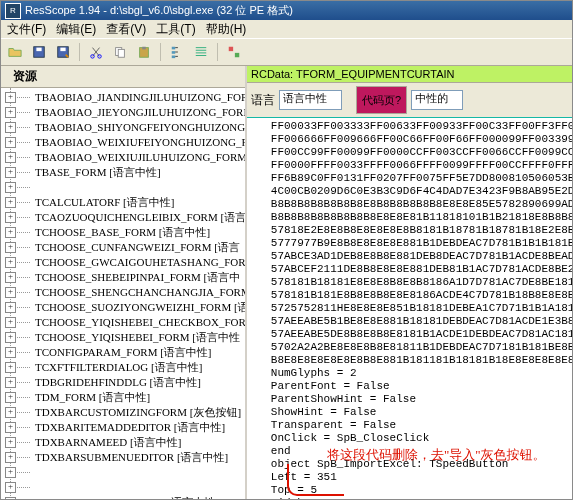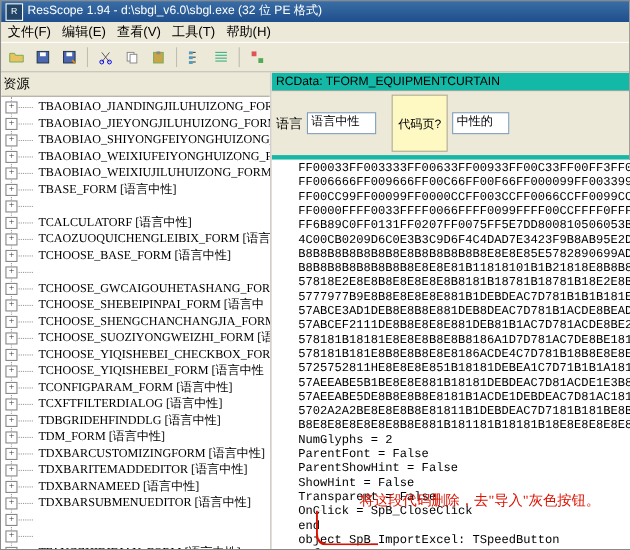--- a/index.html
+++ b/index.html
@@ -7,33 +7,33 @@
   .titlebar{background:linear-gradient(#3a6ea5,#1f4e8c);color:#fff;height:19px;line-height:19px;padding:0 4px;display:flex;align-items:center;font-size:11px;}
   .titlebar .ico{width:14px;height:14px;background:#246;border:1px solid #fff;margin-right:4px;display:inline-flex;align-items:center;justify-content:center;font-size:8px;}
   .menubar{background:#ece9d8;height:18px;display:flex;align-items:flex-end;gap:10px;padding:0 6px;font-size:12px;}
   .menubar span{cursor:default;}
   .toolbar{background:#ece9d8;height:26px;border-top:1px solid #fff;border-bottom:1px solid #aca899;display:flex;align-items:center;gap:2px;padding:0 3px;}
   .tbtn{width:20px;height:20px;border:1px solid transparent;display:flex;align-items:center;justify-content:center;}
   .tbtn svg{width:14px;height:14px;}
   .sep{width:1px;height:18px;background:#c0beb0;margin:0 3px;}
   .body{flex:1;display:flex;overflow:hidden;background:#fff;}
   .left{width:244px;display:flex;flex-direction:column;border-right:2px solid #d4d0c8;}
-  .left .lbl{background:#ece9d8;border-bottom:1px solid #aca899;padding:2px 2px;font-size:12px;font-weight:normal;}
+  .left .lbl{background:#ece9d8;border-bottom:1px solid #aca899;padding:2px 12px;font-size:12px;font-weight:bold;}
   .tree{flex:1;overflow:auto;background:#fff;font-family:Tahoma,"SimSun";font-size:11px;}
   .tree-inner{padding:2px 0 2px 18px;position:relative;}
   .tree-inner::before{content:"";position:absolute;left:9px;top:0;bottom:0;border-left:1px dotted #999;}
   .node{white-space:nowrap;height:15px;line-height:15px;position:relative;padding-left:14px;margin:0;}
   .node::before{content:"";position:absolute;left:-9px;top:7px;width:20px;border-top:1px dotted #999;}
   .node .box{position:absolute;left:-14px;top:2px;width:9px;height:9px;border:1px solid #888;background:#fff;text-align:center;line-height:7px;font-size:9px;color:#333;}
   .node .nm{padding:0 2px;}
   .right{flex:1;display:flex;flex-direction:column;overflow:hidden;}
-  .rhead{background:#14b8a6;border-bottom:1px solid #aca899;padding:2px 4px;font-size:11px;white-space:nowrap;overflow:hidden;}
-  .rctrl{background:#ece9d8;border-bottom:4px solid #14b8a6;padding:3px 4px;display:flex;align-items:center;gap:4px;font-size:12px;}
+  .rhead{background:#bef264;border-bottom:1px solid #aca899;padding:2px 4px;font-size:11px;white-space:nowrap;overflow:hidden;}
+  .rctrl{background:#ece9d8;border-bottom:1px solid #14b8a6;padding:3px 4px;display:flex;align-items:center;gap:4px;font-size:12px;}
   .rctrl select,.rctrl .sel{font-size:11px;height:18px;border:1px solid #7f9db9;background:#fff;padding:0 14px 0 3px;font-family:Liberation Serif, serif;}
-  .rctrl .cpbtn{border:1px solid #aca899;background:#fef9c3;height:18px;padding:16px 5px;font-size:11px;display:inline-flex;align-items:center;}
+  .rctrl .cpbtn{border:1px solid #aca899;background:#be185d;height:18px;padding:4px 5px;font-size:11px;display:inline-flex;align-items:center;}
   .code{flex:1;overflow:auto;background:#fff;font-family:"Courier New",monospace;font-size:11px;line-height:13px;padding:2px 4px;white-space:pre;color:#000;position:relative;}
   .ann{position:absolute;color:#d10;font-family:"KaiTi","SimSun";font-size:13px;pointer-events:none;}
 </style>
 </head>
 <body>
 
 <div class="window">
 
   <div class="titlebar">
     <span class="ico">R</span>
@@ -119,32 +119,32 @@
             <div class="node"><span class="box">+</span><span class="nm">TBAOBIAO_JIANDINGJILUHUIZONG_FORM</span></div>
             <div class="node"><span class="box">+</span><span class="nm">TBAOBIAO_JIEYONGJILUHUIZONG_FORM</span></div>
             <div class="node"><span class="box">+</span><span class="nm">TBAOBIAO_SHIYONGFEIYONGHUIZONG_FO</span></div>
             <div class="node"><span class="box">+</span><span class="nm">TBAOBIAO_WEIXIUFEIYONGHUIZONG_FO</span></div>
             <div class="node"><span class="box">+</span><span class="nm">TBAOBIAO_WEIXIUJILUHUIZONG_FORM</span></div>
             <div class="node"><span class="box">+</span><span class="nm">TBASE_FORM [语言中性]</span></div>
             <div class="node"><span class="box">+</span></div>
             <div class="node"><span class="box">+</span><span class="nm">TCALCULATORF [语言中性]</span></div>
             <div class="node"><span class="box">+</span><span class="nm">TCAOZUOQUICHENGLEIBIX_FORM [语言</span></div>
             <div class="node"><span class="box">+</span><span class="nm">TCHOOSE_BASE_FORM [语言中性]</span></div>
-            <div class="node"><span class="box">+</span></div>
+            <div class="node"><span class="box">+</span><span class="nm">TCHOOSE_CUNFANGWEIZI_FORM [语言</span></div>
             <div class="node"><span class="box">+</span><span class="nm">TCHOOSE_GWCAIGOUHETASHANG_FORM [</span></div>
             <div class="node"><span class="box">+</span><span class="nm">TCHOOSE_SHEBEIPINPAI_FORM [语言中</span></div>
             <div class="node"><span class="box">+</span><span class="nm">TCHOOSE_SHENGCHANCHANGJIA_FORM [</span></div>
             <div class="node"><span class="box">+</span><span class="nm">TCHOOSE_SUOZIYONGWEIZHI_FORM [语言</span></div>
             <div class="node"><span class="box">+</span><span class="nm">TCHOOSE_YIQISHEBEI_CHECKBOX_FORM</span></div>
             <div class="node"><span class="box">+</span><span class="nm">TCHOOSE_YIQISHEBEI_FORM [语言中性</span></div>
             <div class="node"><span class="box">+</span><span class="nm">TCONFIGPARAM_FORM [语言中性]</span></div>
             <div class="node"><span class="box">+</span><span class="nm">TCXFTFILTERDIALOG [语言中性]</span></div>
             <div class="node"><span class="box">+</span><span class="nm">TDBGRIDEHFINDDLG [语言中性]</span></div>
             <div class="node"><span class="box">+</span><span class="nm">TDM_FORM [语言中性]</span></div>
-            <div class="node"><span class="box">+</span><span class="nm">TDXBARCUSTOMIZINGFORM [语言中性]</span></div>
+            <div class="node"><span class="box">+</span><span class="nm">TDXBARCUSTOMIZINGFORM [灰色按钮]</span></div>
             <div class="node"><span class="box">+</span><span class="nm">TDXBARITEMADDEDITOR [语言中性]</span></div>
             <div class="node"><span class="box">+</span><span class="nm">TDXBARNAMEED [语言中性]</span></div>
             <div class="node"><span class="box">+</span><span class="nm">TDXBARSUBMENUEDITOR [语言中性]</span></div>
             <div class="node"><span class="box">+</span></div>
             <div class="node"><span class="box">+</span></div>
             <div class="node"><span class="box">+</span><span class="nm">TFANGZHIDIDIAN_FORM [语言中性]</span></div>
           </div>
       </div>
     </div>
 

